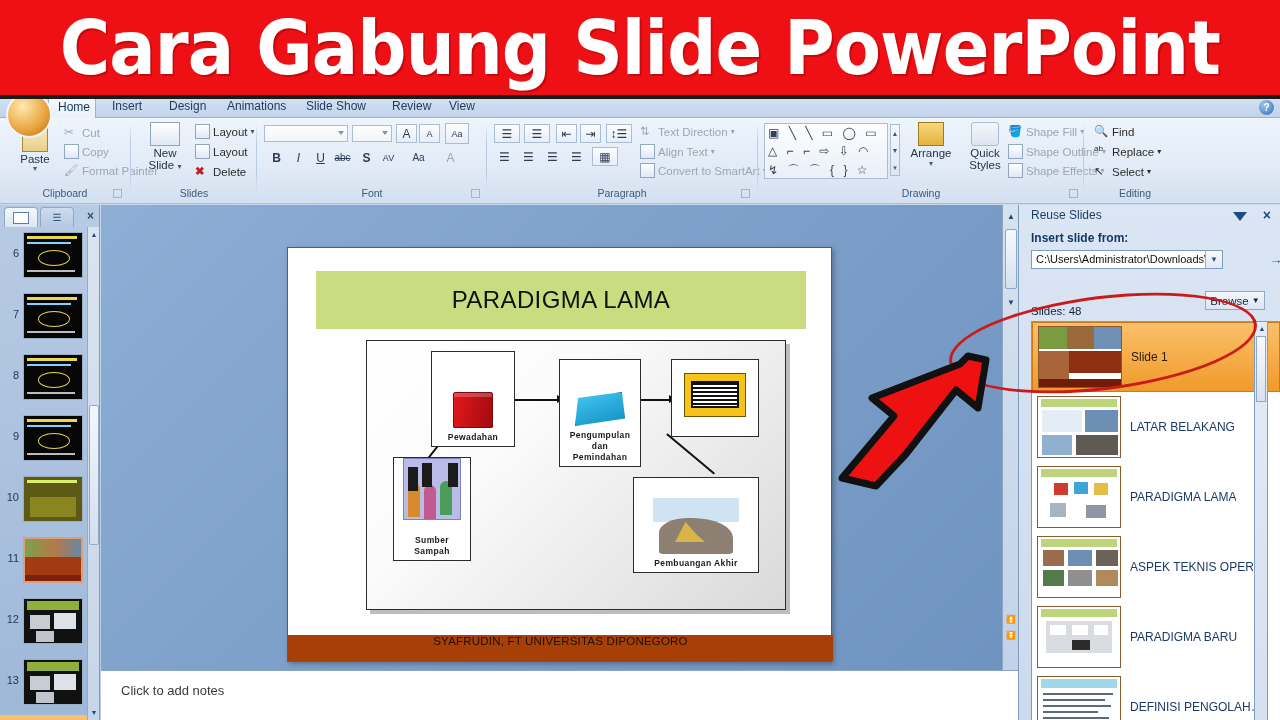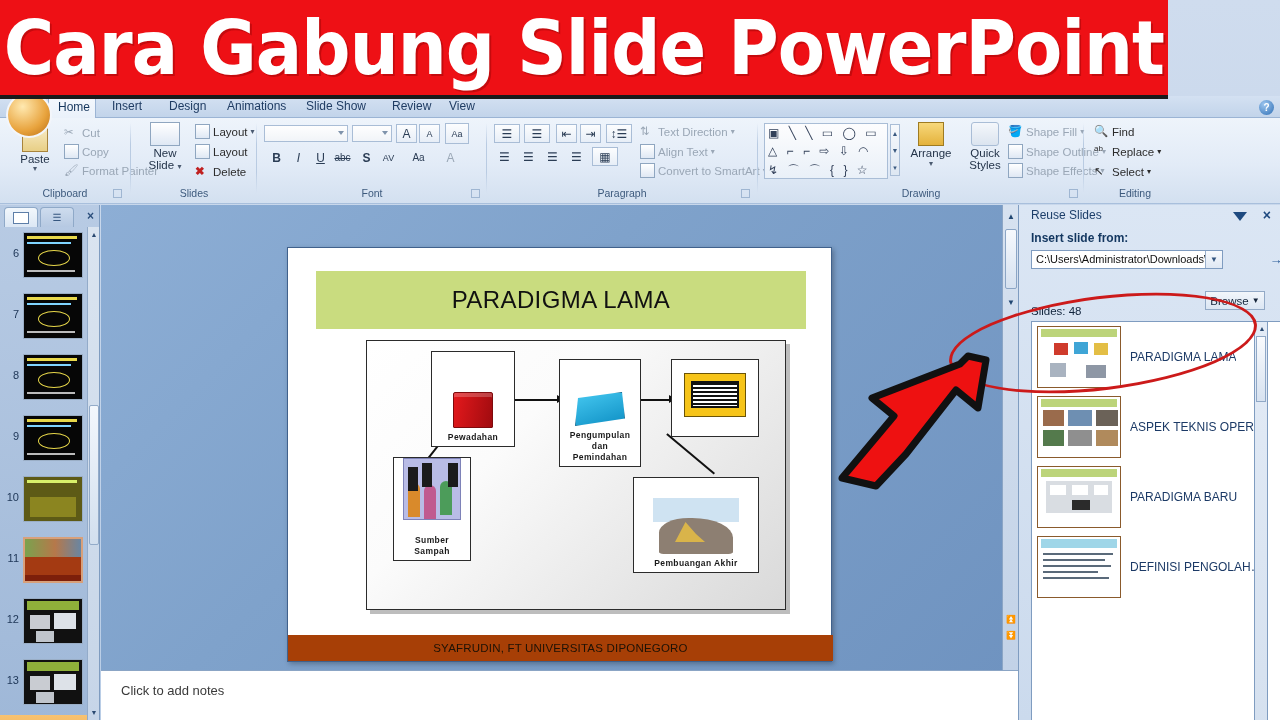--- a/index.html
+++ b/index.html
@@ -6,21 +6,21 @@
   * { box-sizing: border-box; margin:0; padding:0; }
   html,body { width:1280px; height:720px; overflow:hidden; }
   body {
     font-family: "Liberation Sans", sans-serif;
     background:#6e92c0;
     position:relative;
   }
 
   
   #banner {
-    position:absolute; left:0; top:0; width:1168px; height:99px;
+    position:absolute; left:0; top:0; width:1280px; height:99px;
     background:#ee1015; z-index:90;
     border-bottom:4px solid #1a1a1a;
     display:flex; align-items:center; justify-content:center;
   }
   #banner-text {
     color:#ffffff; font-family:"DejaVu Sans", sans-serif;
     font-weight:bold; font-size:74px; line-height:76px;
     letter-spacing:-1px; transform:scaleX(0.93);
     white-space:nowrap; text-shadow:2px 2px 0 rgba(120,0,0,.35);
   }
@@ -113,21 +113,21 @@
   #slide-title span { font-size:24px; color:#111; letter-spacing:.4px; }
   #diagram { position:absolute; left:78px; top:92px; width:420px; height:270px;
     background:linear-gradient(135deg,#ffffff 0%,#fbfbfb 35%,#d9d9d9 100%);
     border:1.5px solid #2b2b2b; box-shadow:4px 4px 0 #bdbdbd; }
   .dnode { position:absolute; background:#fff; border:1px solid #2b2b2b;
     display:flex; flex-direction:column; align-items:center; justify-content:flex-end;
     padding-bottom:3px; }
   .dnode .cap { font-size:8.5px; font-weight:bold; color:#1a1a1a; text-align:center;
     line-height:11px; letter-spacing:.4px; }
   #slide-footer { position:absolute; left:0; bottom:0; width:545px; height:26px;
-    background:#a73f06; display:flex; align-items:center; justify-content:center; }
+    background:#a73f06; display:flex; justify-content:center; }
   #slide-footer span { font-size:11.5px; color:#1d1206; letter-spacing:.2px; }
 
   
   .bin { width:40px; height:36px; background:linear-gradient(100deg,#e4191c,#a00b0f);
     border:1px solid #7e0a0d; border-radius:2px 2px 1px 1px; margin-bottom:4px;
     box-shadow: inset 0 4px 0 rgba(255,255,255,.22); }
   .hopper { width:50px; height:34px; margin-bottom:4px;
     background:linear-gradient(160deg,#45c8f0,#0e8fc4); border:1px solid #0a6b95;
     clip-path:polygon(6% 18%,94% 0%,100% 78%,0% 100%); }
   .truck { width:62px; height:44px; background:#f6c419; border:1px solid #6b5406;
@@ -616,20 +616,44 @@
       </div>
 
     <div id="browse">
       <span>Browse</span>
       <span style="font-size:8px;">▼</span>
     </div>
 
     <div id="slidecount">Slides: 48</div>
 
     <div id="listbox">
+        <div class="lrow sel">
+          <div class="lthumb">
+            <div class="mini" style="background:#fff">
+              <div class="blk" style="left:0;top:0;width:84px;height:22px;background:linear-gradient(90deg,#7a9b3f 0 33%,#9a6a3c 33% 66%,#6f8fb4 66% 100%)"></div>
+              <div class="blk" style="left:0;top:22px;width:84px;height:2px;background:#fff"></div>
+              <div class="blk" style="left:0;top:24px;width:30px;height:28px;background:#a8653a"></div>
+              <div class="blk" style="left:30px;top:24px;width:54px;height:22px;background:#8e2f12"></div>
+              <div class="blk" style="left:0;top:52px;width:84px;height:10px;background:#6f1c08"></div>
+            </div>
+          </div>
+          <div class="ltext">Slide 1</div>
+        </div>
+        <div class="lrow">
+          <div class="lthumb">
+            <div class="mini" style="background:#fff">
+              <div class="hdr" style="background:#bcd47a;height:8px"></div>
+              <div class="blk" style="left:4px;top:13px;width:40px;height:22px;background:#e4ecf6"></div>
+              <div class="blk" style="left:47px;top:13px;width:33px;height:22px;background:#6b8fb5"></div>
+              <div class="blk" style="left:4px;top:38px;width:30px;height:20px;background:#8fb0cf"></div>
+              <div class="blk" style="left:38px;top:38px;width:42px;height:20px;background:#5f5b54"></div>
+            </div>
+          </div>
+          <div class="ltext">LATAR BELAKANG</div>
+        </div>
         <div class="lrow">
           <div class="lthumb">
             <div class="mini" style="background:#fff">
               <div class="hdr" style="background:#bcd47a;height:8px"></div>
               <div class="blk" style="left:16px;top:16px;width:14px;height:12px;background:#cf3b2c"></div>
               <div class="blk" style="left:36px;top:15px;width:14px;height:12px;background:#3fa5d6"></div>
               <div class="blk" style="left:56px;top:16px;width:14px;height:12px;background:#e3be45"></div>
               <div class="blk" style="left:12px;top:36px;width:16px;height:14px;background:#a9b3c0"></div>
               <div class="blk" style="left:48px;top:38px;width:20px;height:13px;background:#8e97a5"></div>
             </div>

